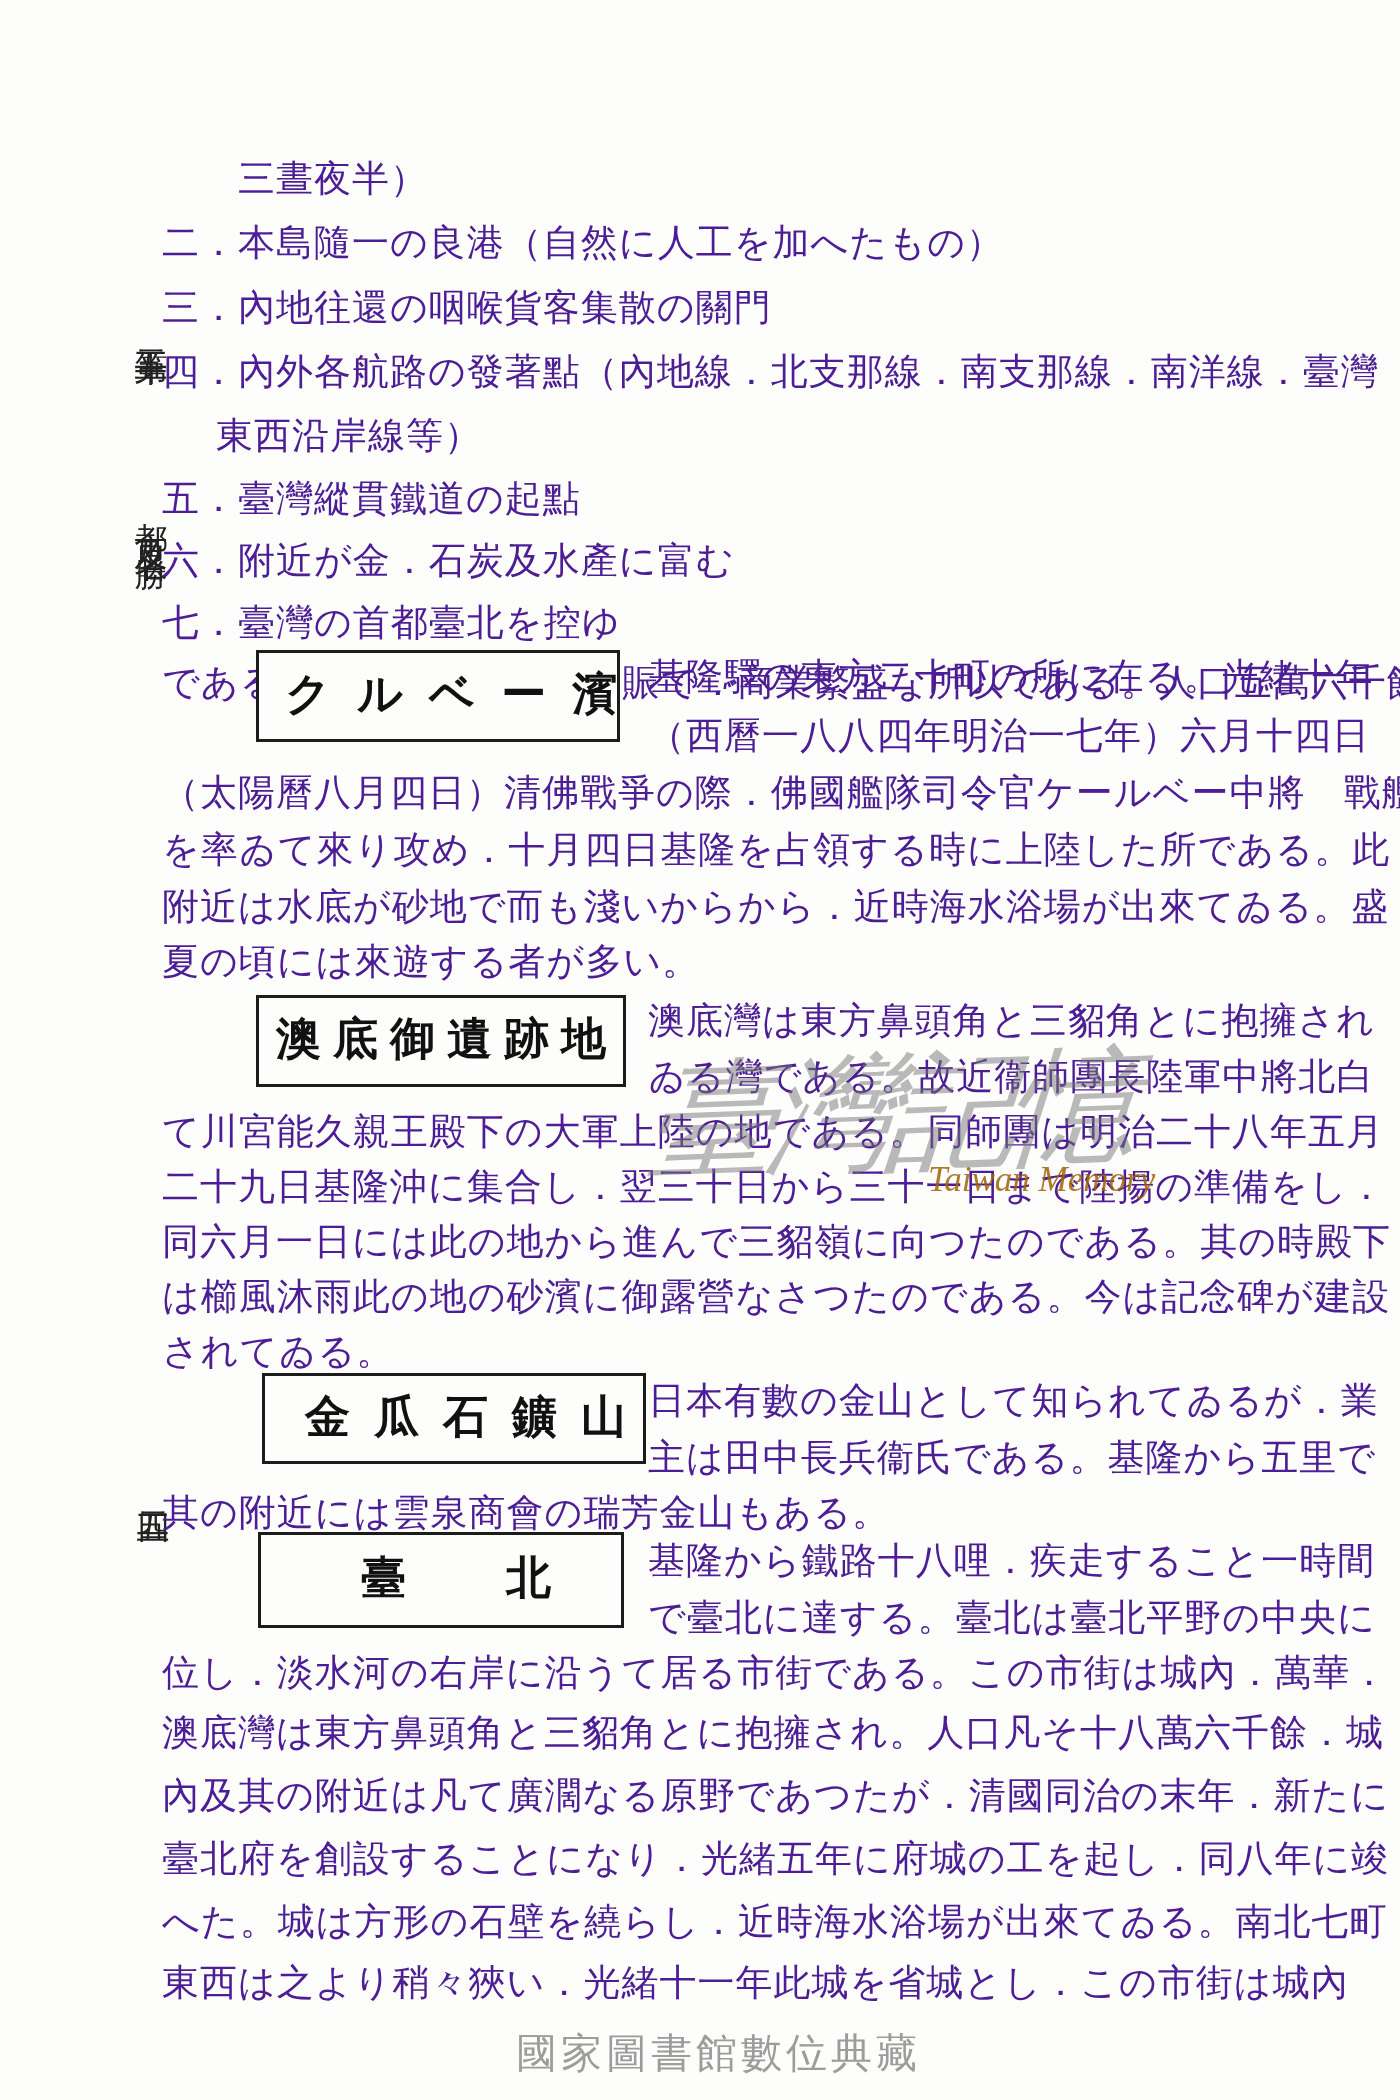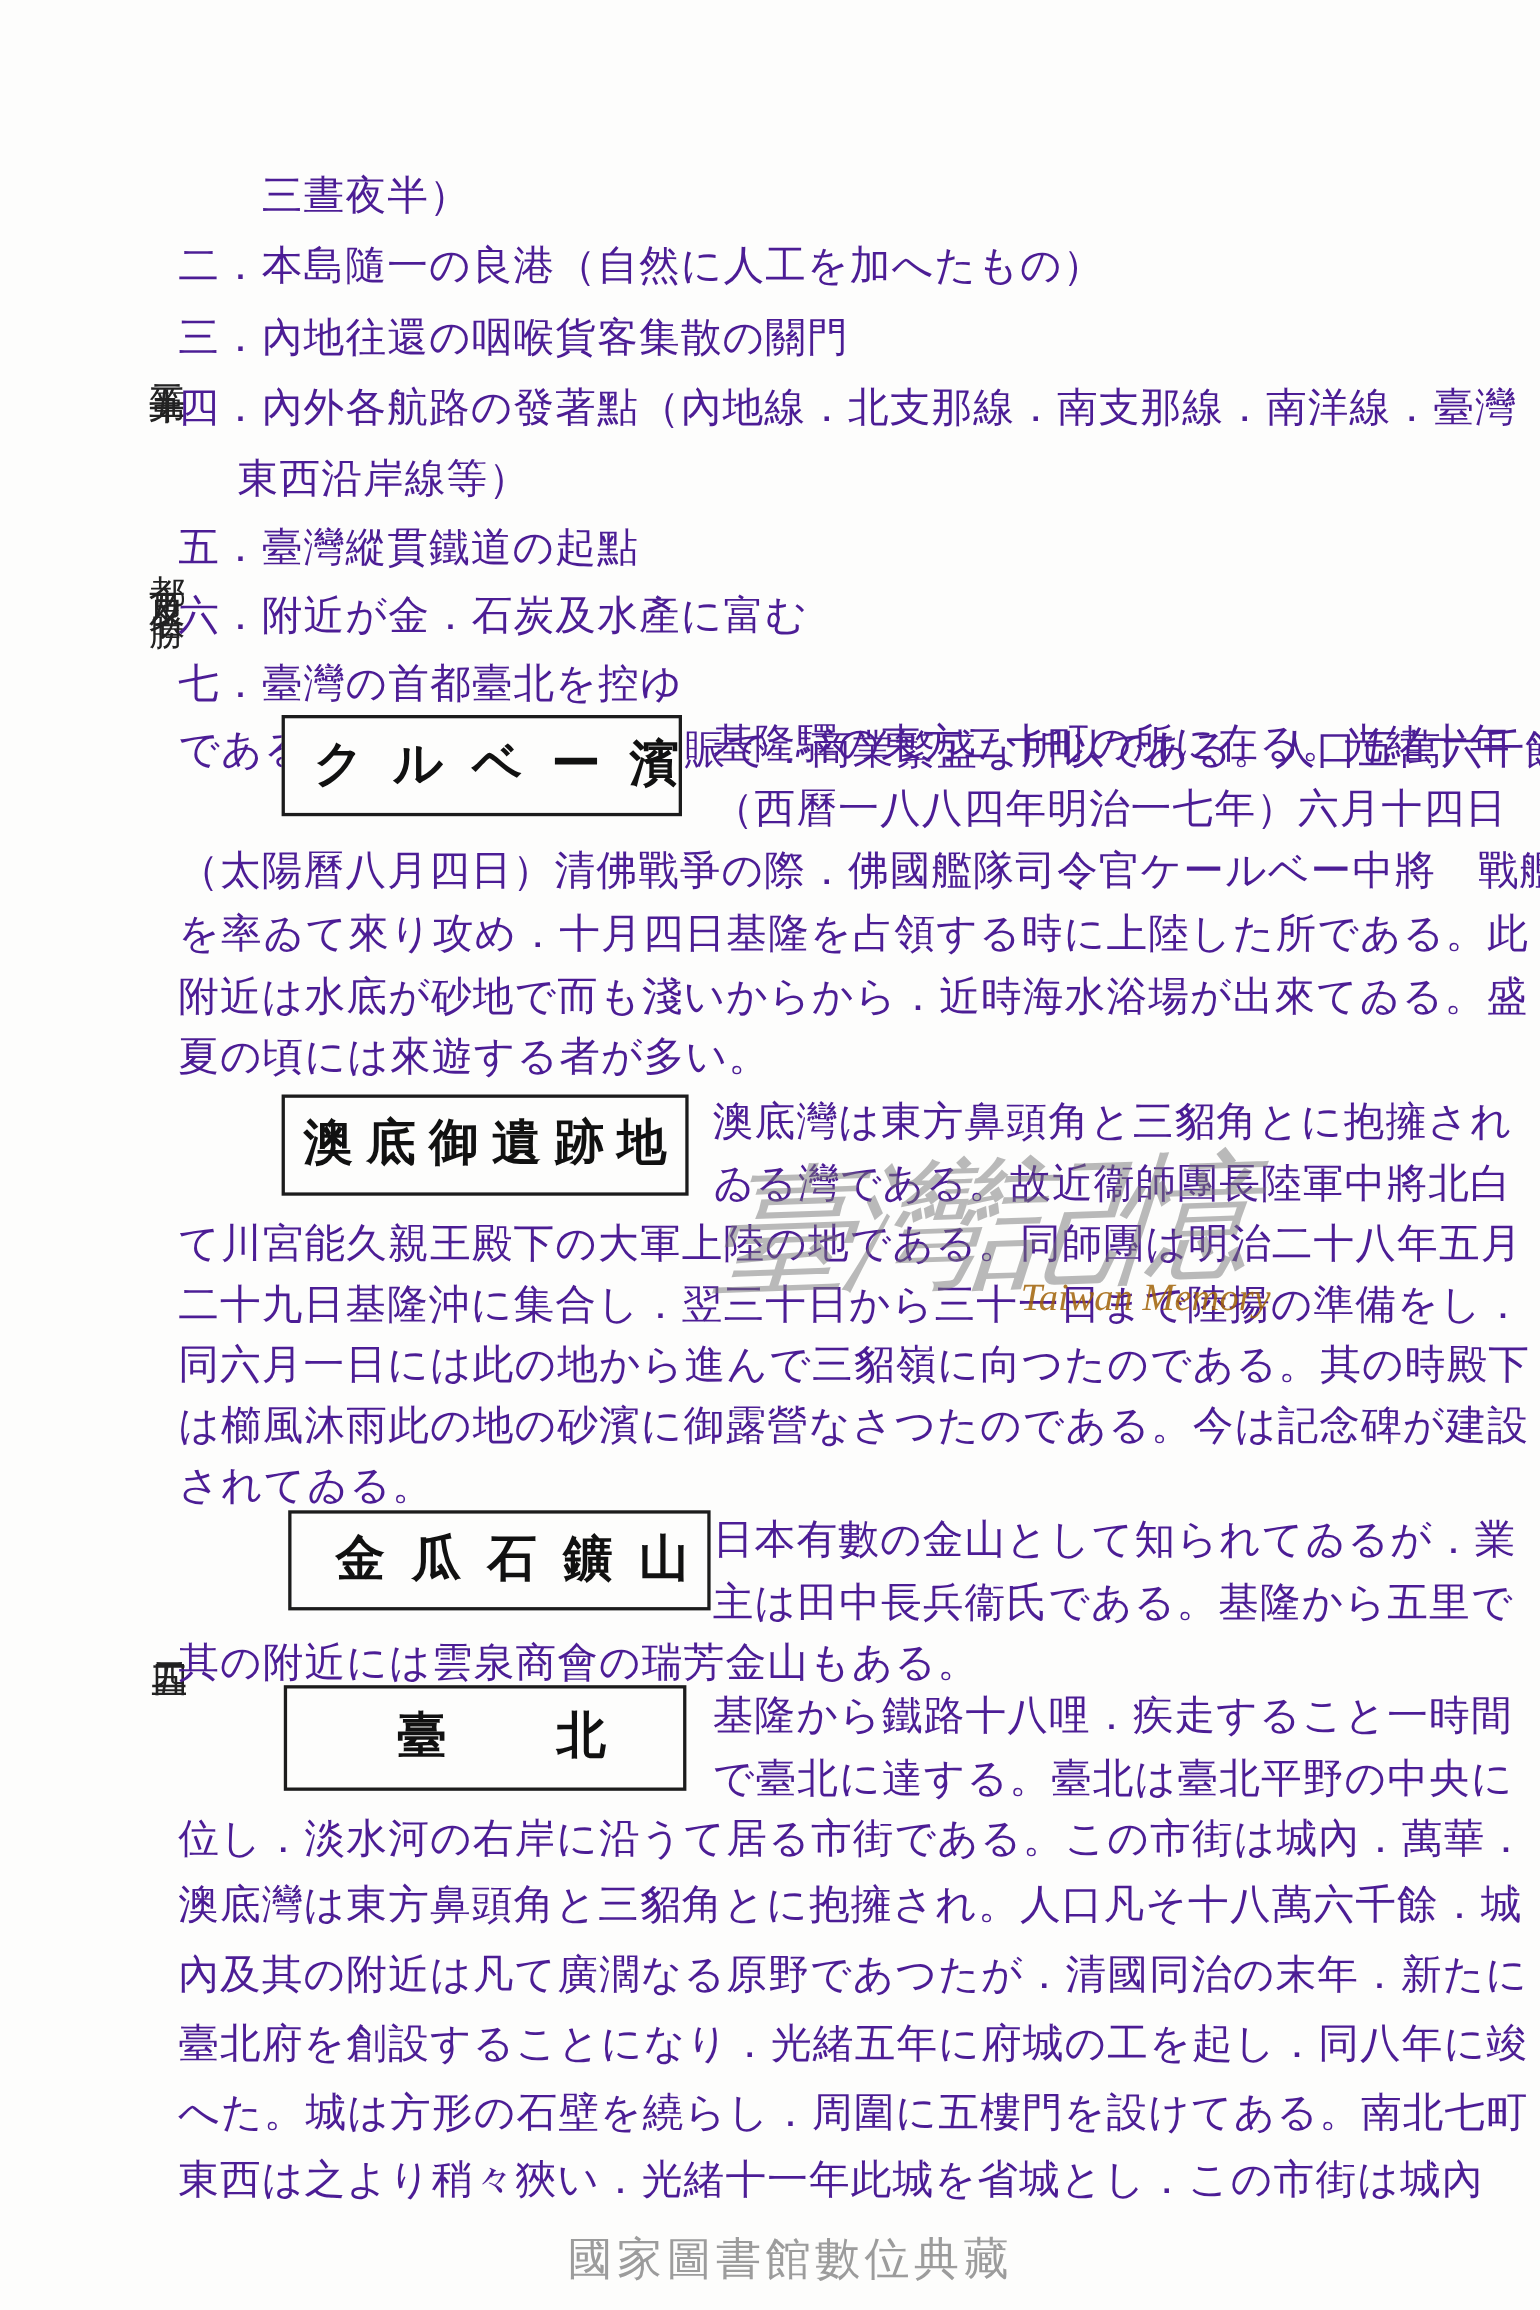--- a/index.html
+++ b/index.html
@@ -94,21 +94,21 @@
 
   <div class="hbox" style="left:258px;top:1532px;width:360px;height:90px;">
     <span class="ht sp3" style="line-height:86px;">臺北市</span>
   </div>
   <div class="ln" style="left:648px;top:1540px;">基隆から鐵路十八哩．疾走すること一時間</div>
   <div class="ln" style="left:648px;top:1597px;">で臺北に達する。臺北は臺北平野の中央に</div>
   <div class="ln" style="left:162px;top:1652px;">位し．淡水河の右岸に沿うて居る市街である。この市街は城內．萬華．</div>
   <div class="ln" style="left:162px;top:1712px;">澳底灣は東方鼻頭角と三貂角とに抱擁され。人口凡そ十八萬六千餘．城</div>
   <div class="ln" style="left:162px;top:1775px;">內及其の附近は凡て廣濶なる原野であつたが．清國同治の末年．新たに</div>
   <div class="ln" style="left:162px;top:1838px;">臺北府を創設することになり．光緒五年に府城の工を起し．同八年に竣</div>
-  <div class="ln" style="left:162px;top:1901px;">へた。城は方形の石壁を繞らし．周圍に五樓門を設けてある。南北七町</div>
+  <div class="ln" style="left:162px;top:1901px;">へた。城は方形の石壁を繞らし．近時海水浴場が出來てゐる。南北七町</div>
   <div class="ln" style="left:162px;top:1962px;">東西は之より稍々狹い．光緒十一年此城を省城とし．この市街は城內</div>
 
   <div class="watermark">臺灣記憶</div>
   <div class="watermark-latin">Taiwan Memory</div>
 
   <div class="footer">國家圖書館數位典藏</div>
 
 </div>
 
 </body></html>

